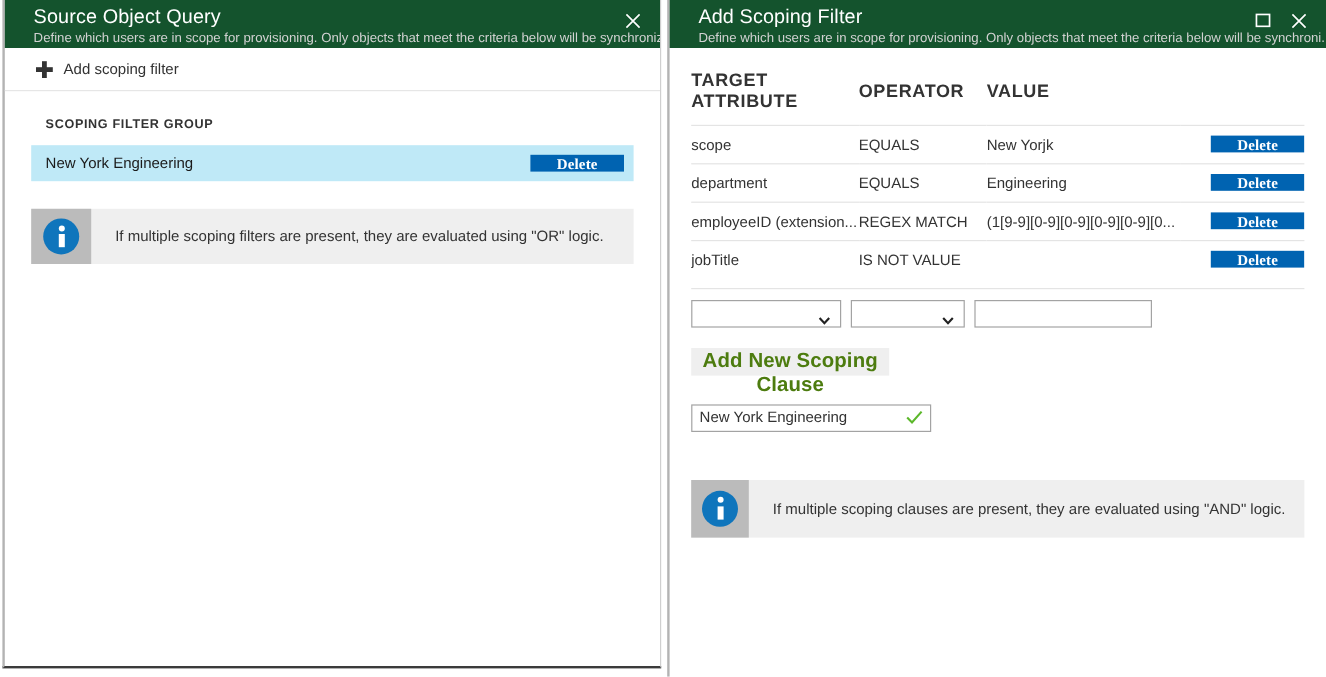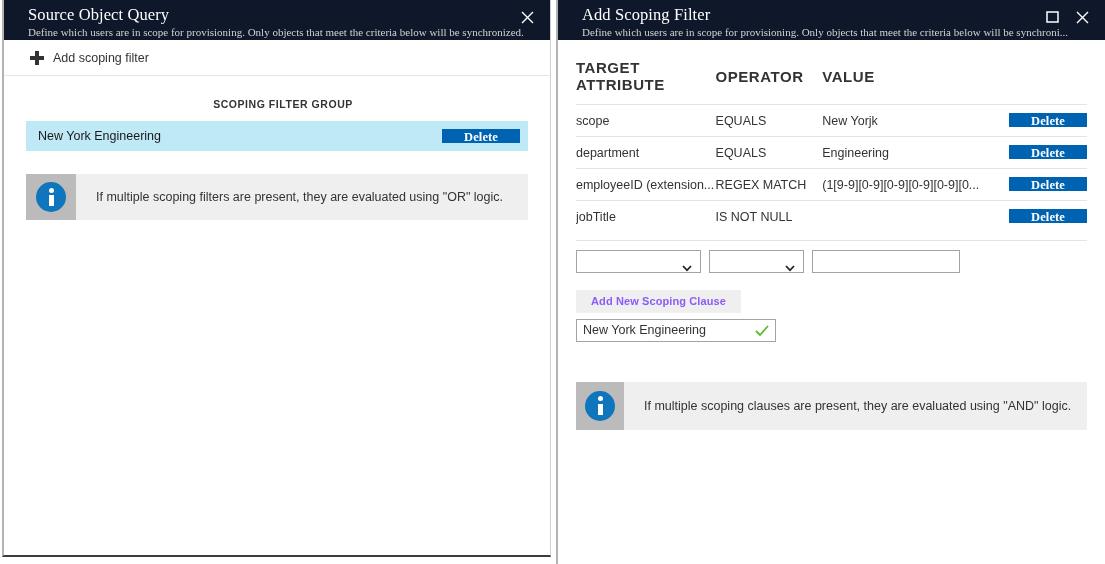--- a/index.html
+++ b/index.html
@@ -21,25 +21,24 @@
   #left-blade {
     position: absolute;
     left: 2px; top: 0;
     width: 549px; height: 557px;
     background: #ffffff;
     border-left: 2px solid #b3b3b3;
     border-right: 1px solid #cfcfcf;
     border-bottom: 2px solid #3b3b3b;
   }
   .blade-header {
-    background: #0f172a;
+    background: #14532d;
     height: 40px;
     position: relative;
     padding: 5px 0 0 24px;
-    font-family: Liberation Serif, serif;
   }
   .blade-title {
     color: #ffffff;
     font-size: 16.5px;
     font-weight: 400;
     line-height: 19px;
     letter-spacing: .1px;
   }
   .blade-sub {
     color: #d2d2d2;
@@ -85,21 +84,20 @@
     color: #333333;
   }
 
   .left-body { padding: 0 22px; }
   #group-caption {
     font-size: 10.5px;
     font-weight: bold;
     letter-spacing: .55px;
     color: #333333;
     padding: 22px 0 11px 12px;
-    text-align: center;
   }
   #group-row {
     background: #bfe9f7;
     height: 30px;
     display: flex;
     align-items: center;
     padding: 0 8px 0 12px;
   }
   #group-row-label {
     font-size: 12.5px;
@@ -228,22 +226,22 @@
     pointer-events: none;
   }
   #sel-attribute { width: 125px; }
   #sel-operator  { width: 95px; }
   #inp-value     { width: 148px; }
 
   #add-clause-btn {
     margin-top: 17px;
     background: #efefef;
     border: none;
-    color: #8b5cf6;
-    font-size: 11px;
+    color: #4d7c0f;
+    font-size: 17px;
     font-weight: bold;
     height: 23px;
     width: 165px;
     cursor: default;
     font-family: "Liberation Sans", sans-serif;
     letter-spacing: .1px;
   }
 
   #title-label {
     margin-top: 27px;
@@ -370,21 +368,21 @@
           <tr>
             <td>employeeID (extension...</td>
             <td>REGEX MATCH</td>
             <td>(1[9-9][0-9][0-9][0-9][0-9][0...</td>
             <td class="cell-action">
               <button class="btn-delete">Delete</button>
             </td>
           </tr>
           <tr>
             <td>jobTitle</td>
-            <td>IS NOT NULL</td>
+            <td>IS NOT VALUE</td>
             <td></td>
             <td class="cell-action">
               <button class="btn-delete">Delete</button>
             </td>
           </tr>
         </tbody>
       </table>
 
       <div id="new-clause-row">
         <span class="select-wrap">

